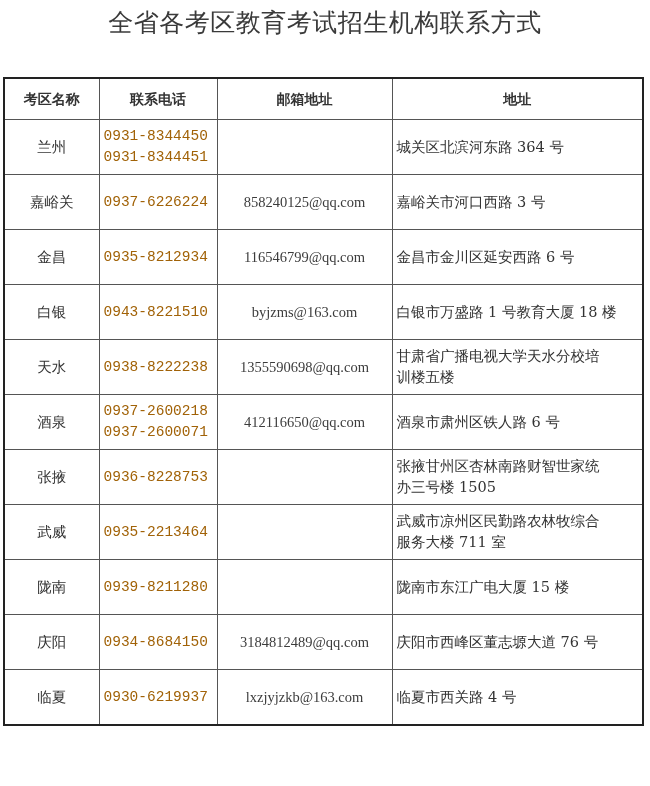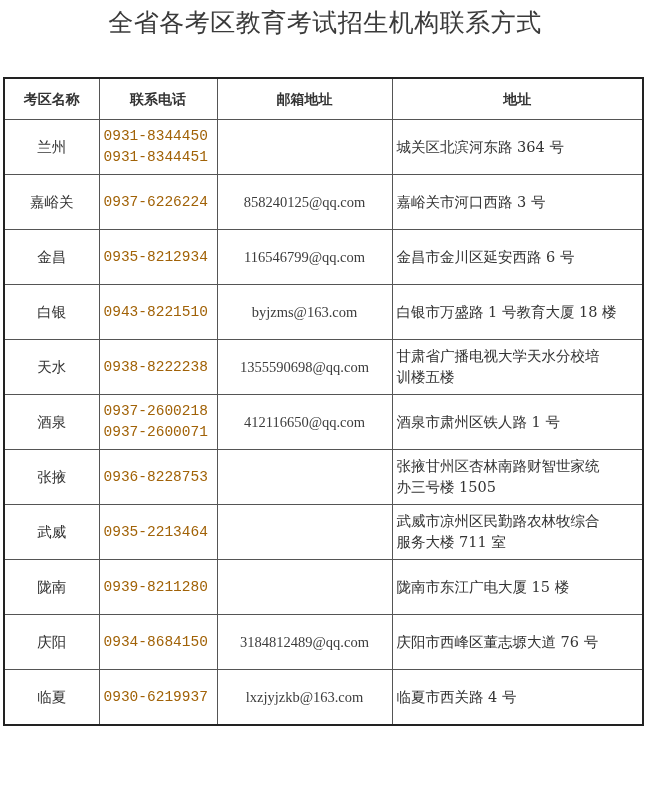--- a/index.html
+++ b/index.html
@@ -156,21 +156,21 @@
         </td>
       </tr>
       <tr>
         <td class="region">酒泉</td>
         <td class="phone">
           <span class="line">0937-2600218</span>
           <span class="line">0937-2600071</span>
         </td>
         <td class="email">412116650@qq.com</td>
         <td class="address">
-          <span class="line">酒泉市肃州区铁人路 1 号</span>
+          <span class="line">酒泉市肃州区铁人路 6 号</span>
         </td>
       </tr>
       <tr>
         <td class="region">张掖</td>
         <td class="phone">
           <span class="line">0936-8228753</span>
         </td>
         <td class="email"></td>
         <td class="address">
           <span class="line">张掖甘州区杏林南路财智世家统</span>

